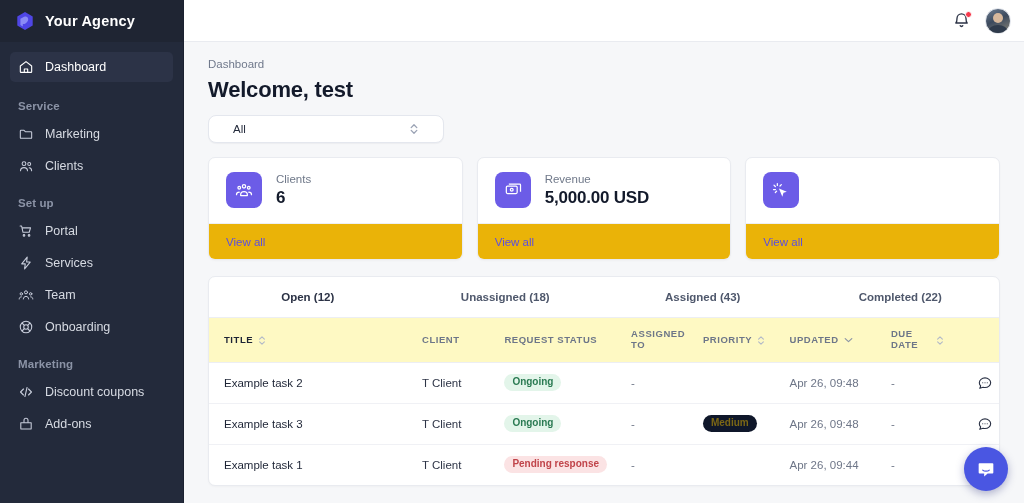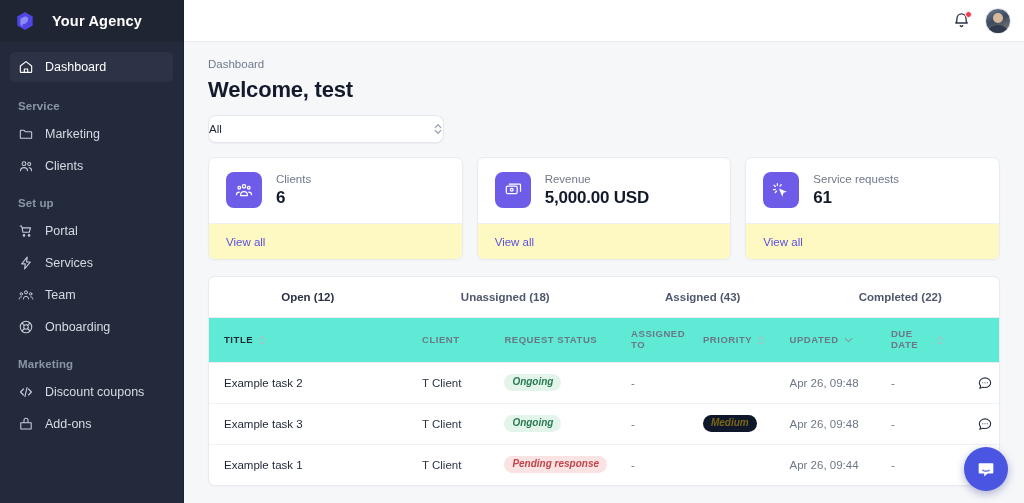--- a/index.html
+++ b/index.html
@@ -13,21 +13,21 @@
 
   
   .sidebar {
     width: 184px; min-width: 184px; height: 503px;
     background: #232a3b;
     display: flex; flex-direction: column;
     border-right: 1px solid #1b2130;
   }
   .brand {
     height: 42px; min-height: 42px;
-    display: flex; align-items: center; gap: 16px;
+    display: flex; align-items: center; gap: 9px;
     padding: 0 14px;
     background: #1f2533;
   }
   .brand-logo { width: 22px; height: 22px; flex: 0 0 22px; display:block; }
   .brand-name {
     color: #ffffff; font-size: 14.5px; font-weight: bold; letter-spacing: .2px;
   }
   .nav { padding: 10px 10px 0 10px; flex: 1; overflow: hidden; }
   .nav-item {
     display: flex; align-items: center; gap: 11px;
@@ -76,83 +76,83 @@
 
   .content { flex: 1; overflow: hidden; padding: 0 24px; }
 
   .breadcrumb { color: #70798c; font-size: 11.5px; padding-top: 16px; }
   .page-title { color: #131a2b; font-size: 22px; font-weight: bold; margin-top: 7px; letter-spacing: -.2px; }
 
   .select-box {
     margin-top: 12px; width: 236px; height: 28px;
     background: #ffffff; border: 1px solid #e4e7ee; border-radius: 8px;
     display: flex; align-items: center; justify-content: space-between;
-    padding: 0 0; cursor: pointer;
+    padding: 0 24px; cursor: pointer;
     box-shadow: 0 1px 1px rgba(20,25,40,.04);
   }
   .select-value { color: #242b3c; font-size: 11.5px; }
   .select-caret { width: 10px; height: 14px; color:#9aa2b4; display:block; }
 
   
   .cards { display: flex; gap: 14px; margin-top: 14px; }
   .card {
     flex: 1; background: #ffffff; border: 1px solid #e9ebf0; border-radius: 7px;
     overflow: hidden; box-shadow: 0 1px 2px rgba(20,25,40,.03);
   }
   .card-body { display: flex; align-items: center; gap: 14px; padding: 14px 17px 15px 17px; }
   .card-icon {
     width: 36px; height: 36px; min-width: 36px; border-radius: 8px;
     background: #6c5ce7; display: flex; align-items: center; justify-content: center;
   }
   .card-icon svg { width: 20px; height: 20px; color: #ffffff; display:block; }
   .card-label { color: #6f7889; font-size: 11.5px; }
   .card-value { color: #131a2b; font-size: 17px; font-weight: bold; margin-top: 3px; letter-spacing: -.2px; }
   .card-foot {
-    border-top: 1px solid #eef0f4; background: #fef9c3;
+    border-top: 1px solid #eef0f4; background: #eab308;
     padding: 8px 17px 9px 17px;
   }
   .card-link { color: #5b4fe0; font-size: 11.5px; cursor: pointer; }
 
   
   .panel {
     margin-top: 16px; background: #ffffff;
     border: 1px solid #e9ebf0; border-radius: 7px; overflow: hidden;
     box-shadow: 0 1px 2px rgba(20,25,40,.03);
   }
   .tabs { display: flex; height: 41px; border-bottom: 1px solid #eceef3; }
   .tab {
     flex: 1; display: flex; align-items: center; justify-content: center;
     font-size: 11.5px; color: #4f586c; cursor: pointer; font-weight: bold;
   }
   .tab.active { color: #2b3245; font-weight: bold; }
 
   table { width: 100%; border-collapse: collapse; table-layout: fixed; }
   thead th {
-    background: #5eead4; border-bottom: 1px solid #eceef3;
+    background: #fef9c3; border-bottom: 1px solid #eceef3;
     height: 44px; padding: 0 6px;
     font-size: 9.5px; font-weight: bold; letter-spacing: .55px;
     color: #6d7688; text-transform: uppercase;
     text-align: left; vertical-align: middle;
   }
   thead th .th-in { display: inline-flex; align-items: center; gap: 5px; line-height: 1.15; }
   thead th.wrapcol .th-in { align-items: center; }
   .sort-ico { width: 8px; height: 11px; color: #b2b9c8; flex: 0 0 8px; display:block; }
   .caret-ico { width: 9px; height: 6px; color: #8b94a6; flex: 0 0 9px; display:block; }
 
   tbody td {
     height: 41px; padding: 7px 6px; border-bottom: 1px solid #f0f1f5;
     font-size: 11.5px; color: #2e3547; vertical-align: middle; margin-top: 39px;
   }
   tbody tr:last-child td { border-bottom: none; }
   .c-title { padding-left: 15px !important; color:#1d2435; }
   .c-dim { color: #6e7688; }
 
   .badge {
     display: inline-block; padding: 3px 8px 4px 8px; border-radius: 10px;
-    font-size: 10px; font-weight: bold; line-height: 1; font-style: italic;
+    font-size: 10px; font-weight: bold; line-height: 1;
   }
   .badge.green  { background: #e3f5ea; color: #2a7a52; }
   .badge.red    { background: #fbe3e4; color: #c0444a; }
   .badge.yellow { background: #0f172a; color: #7b6715; }
 
   .chat-ico { width: 16px; height: 16px; color: #2b3245; display:block; margin-left:auto; cursor:pointer; }
 
   
   .intercom {
     position: fixed; right: 16px; bottom: 12px;
@@ -359,24 +359,20 @@
         </div>
 
         <div class="card">
           <div class="card-body">
             <div class="card-icon">
               <svg viewBox="0 0 24 24" fill="none" stroke="currentColor" stroke-width="1.5" stroke-linecap="round" stroke-linejoin="round">
                 <path d="M9.5 10.2 19 14l-4 1.4L13.6 20 9.5 10.2Z" fill="currentColor" stroke="none"></path>
                 <path d="M7.6 4.2v2.3M3.6 6.2l1.6 1.6M3 11.4h2.3M12.4 5.6l-1.6 1.6M5.2 15l1.6-1.6"></path>
               </svg>
             </div>
-            <div>
-              <div class="card-label">Service requests</div>
-              <div class="card-value">61</div>
-            </div>
           </div>
           <div class="card-foot">
             <span class="card-link">View all</span>
           </div>
         </div>
 
       </div>
 
       <div class="panel">
 

